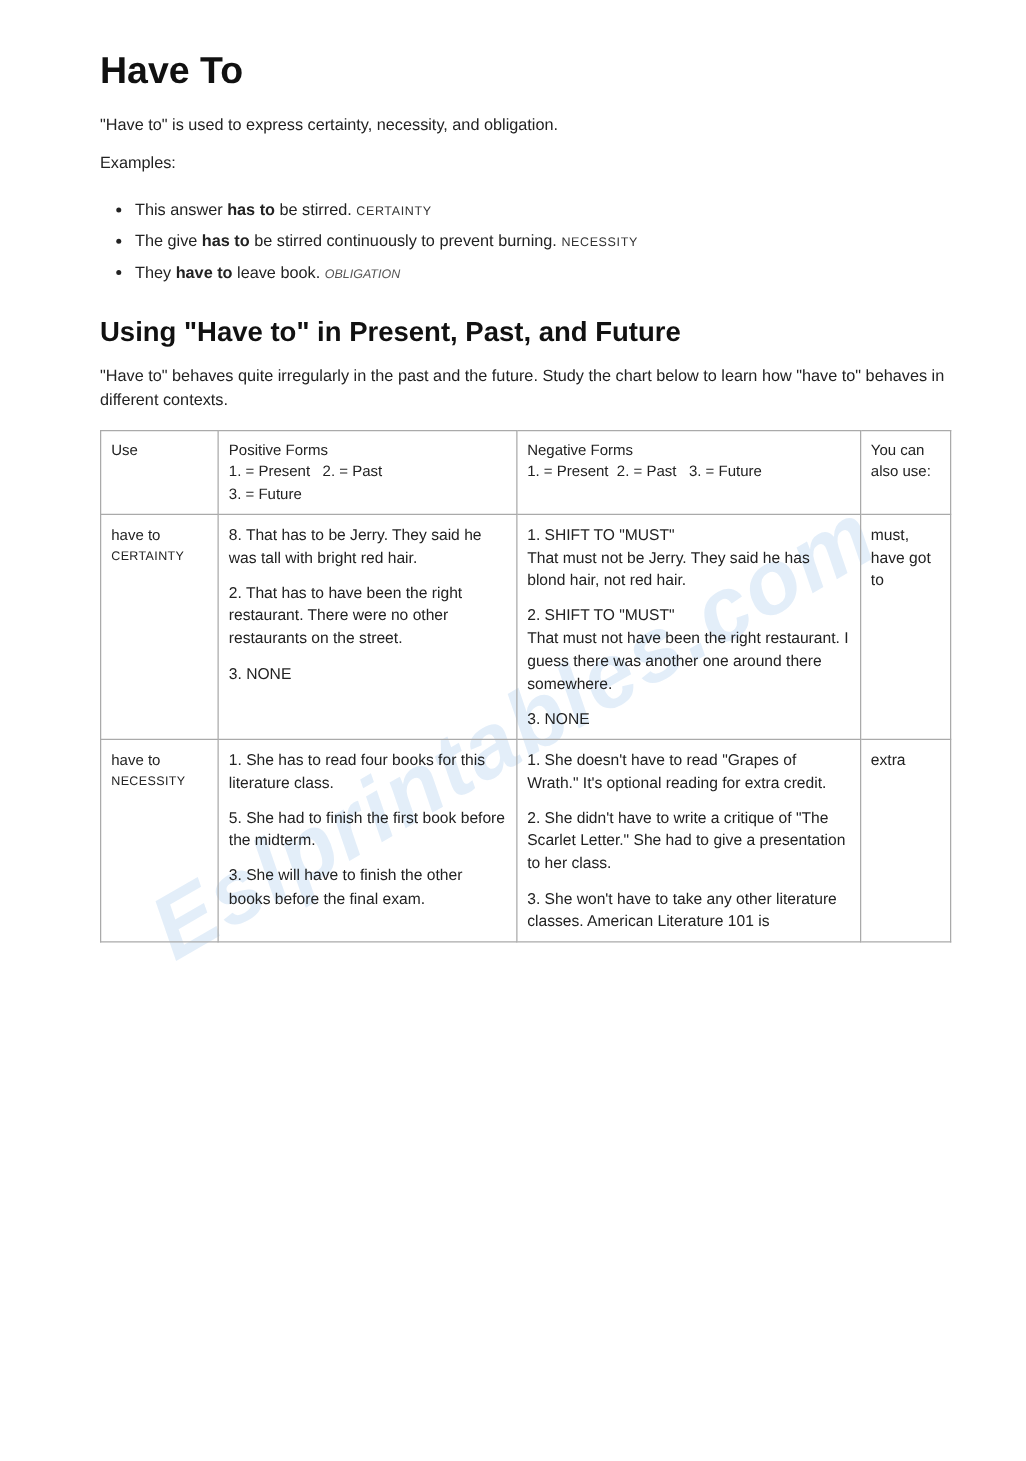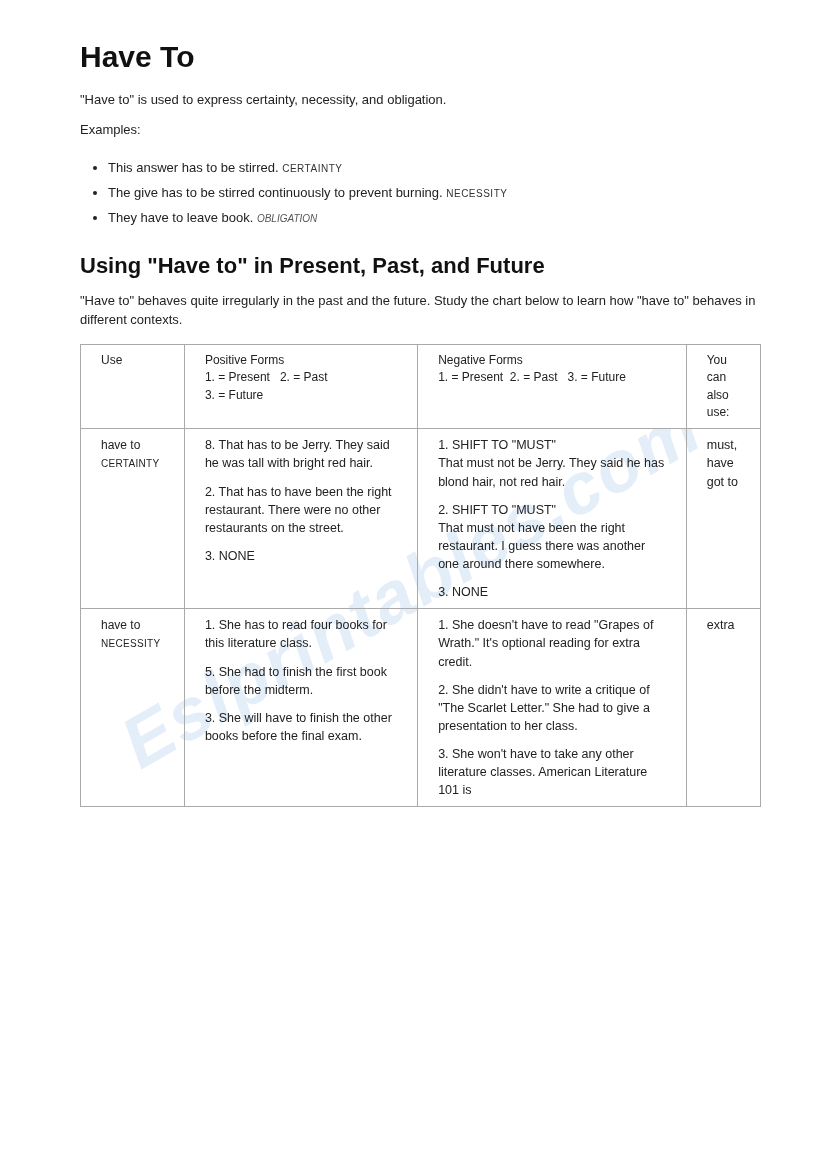--- a/index.html
+++ b/index.html
@@ -70,21 +70,21 @@
       margin-bottom: 14px;
       line-height: 1.7;
     }
 
     ul.examples li {
       margin-bottom: 3px;
       font-size: 13px;
     }
 
     .bold {
-      font-weight: normal;
+      font-weight: bold;
     }
 
     .small-caps {
       font-size: 10px;
       font-variant: small-caps;
       letter-spacing: 0.5px;
       color: #333;
     }
 
     .italic-small {
@@ -102,21 +102,21 @@
 
     table {
       width: 100%;
       border-collapse: collapse;
       font-size: 12.5px;
       margin-top: 4px;
     }
 
     table td {
       border: 1px solid #aaa;
-      padding: 7px 20px;
+      padding: 7px 8px;
       vertical-align: top;
       line-height: 1.45;
     }
 
     .col-use {
       width: 13%;
     }
 
     .col-positive {
       width: 33%;

